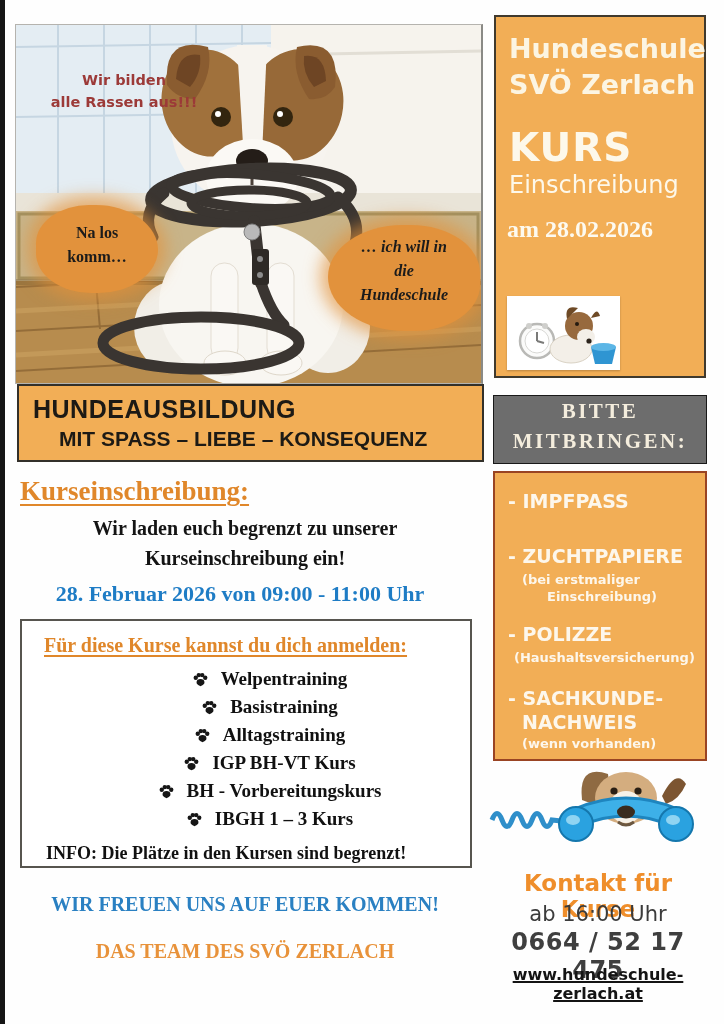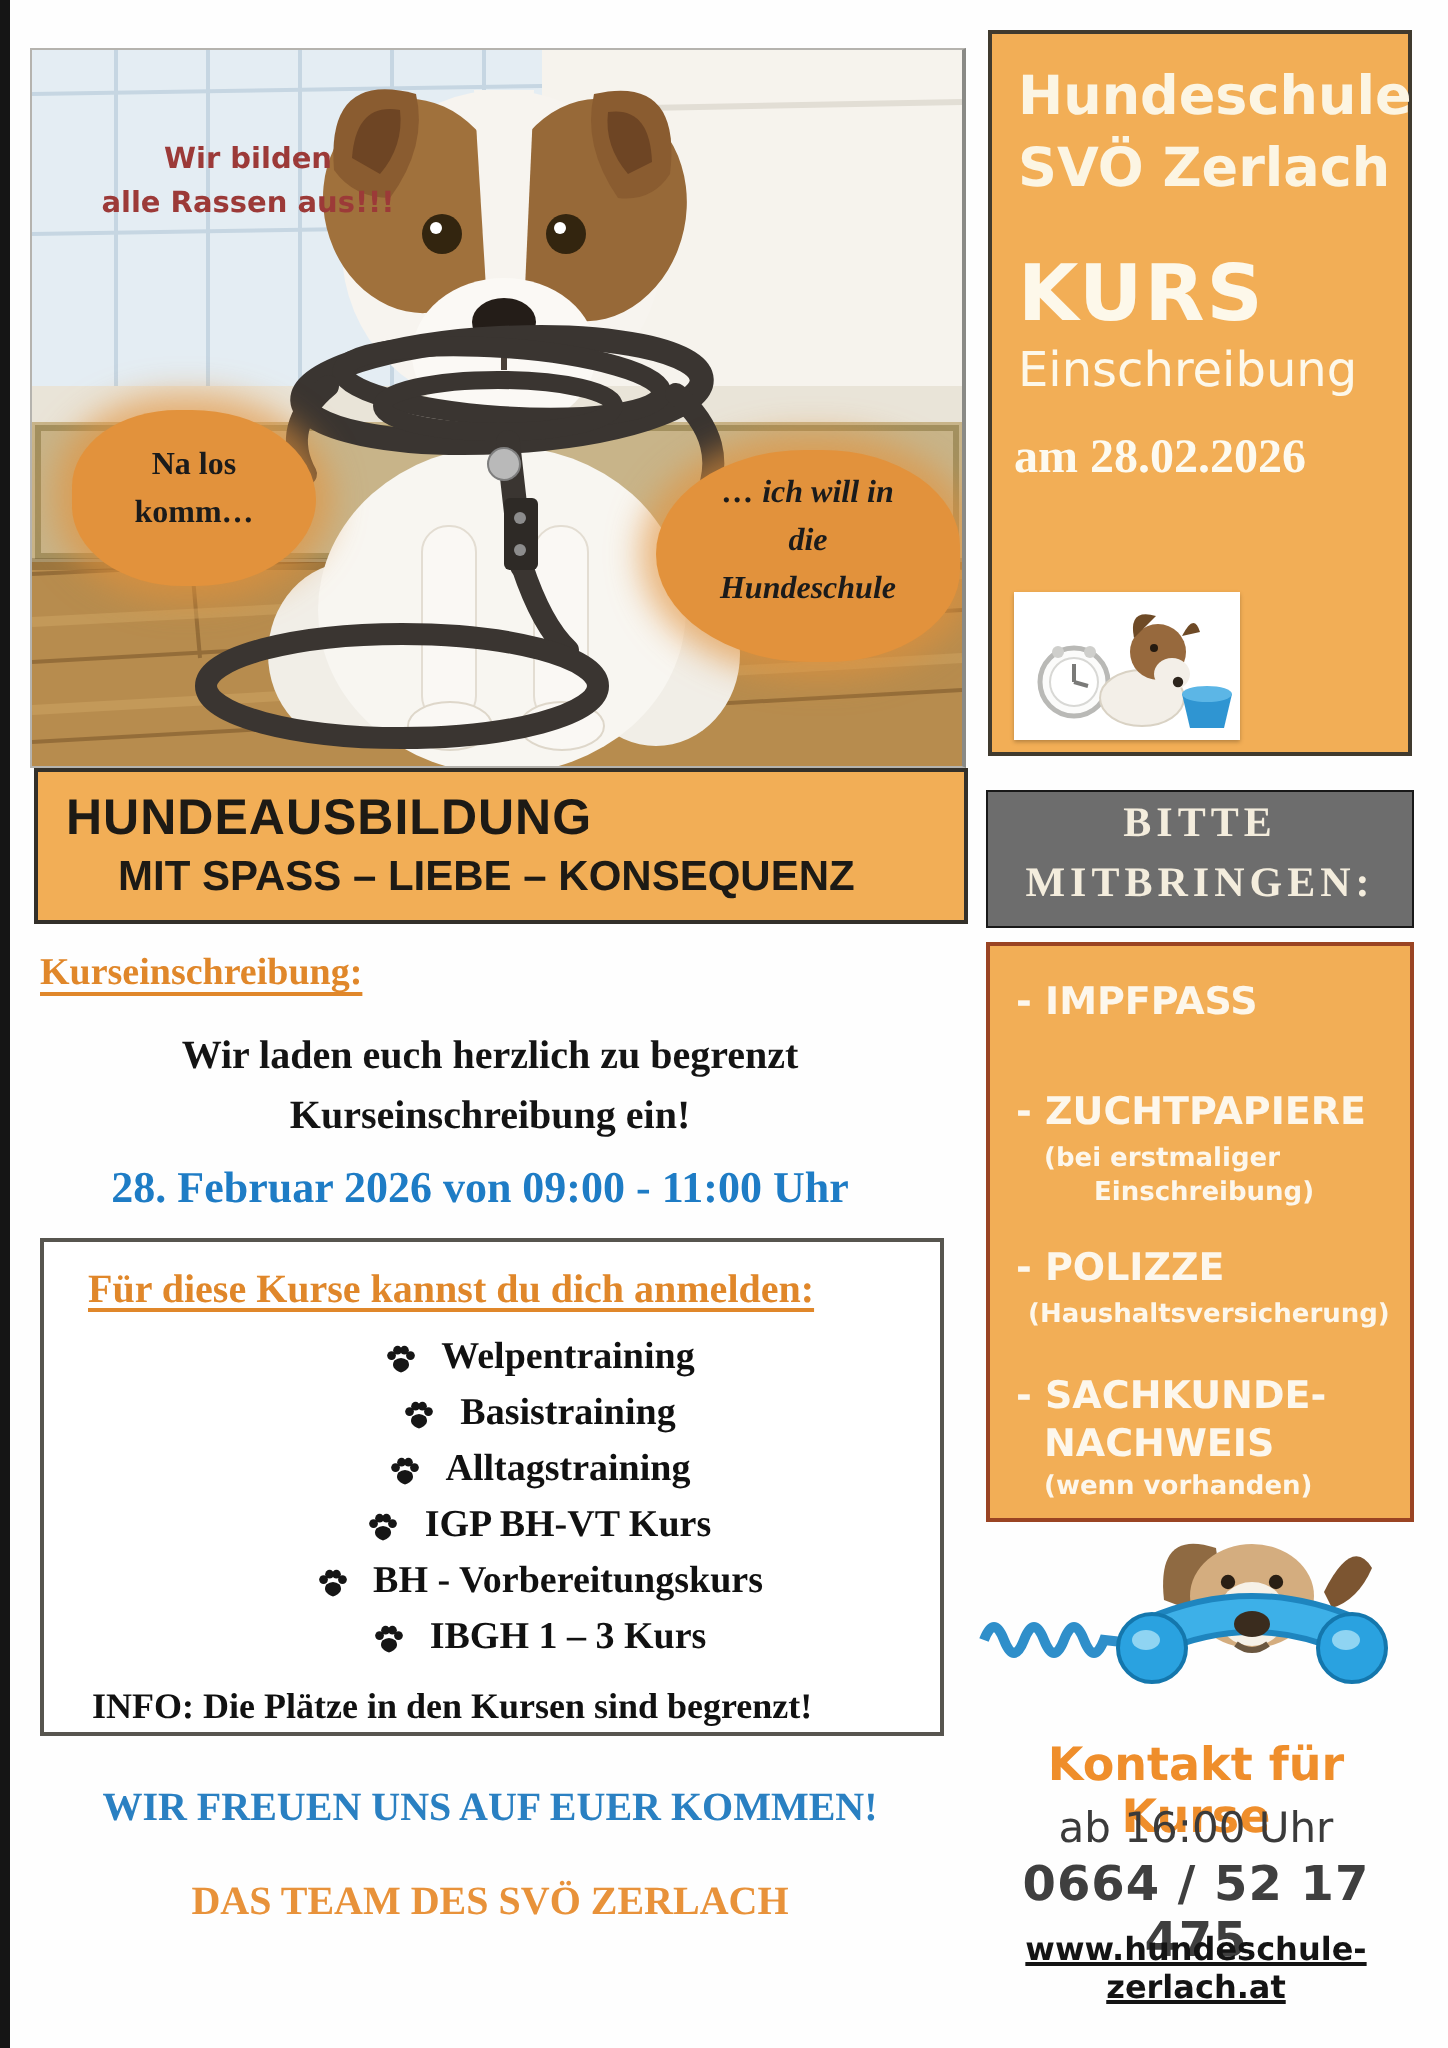--- a/index.html
+++ b/index.html
@@ -20,21 +20,21 @@
   .bubble-left{left:20px;top:180px;width:122px;height:88px;border-radius:46% 54% 52% 48%;padding-top:16px;box-sizing:border-box;}
   .bubble-right{left:312px;top:200px;width:152px;height:106px;border-radius:52% 48% 46% 54%;padding-top:10px;box-sizing:border-box;font-style:italic;}
 
   
   .banner{left:17px;top:384px;width:467px;height:78px;background:#f2ae56;
           border:2px solid #33302a;box-sizing:border-box;color:#1d1a15;}
   .banner-title{margin:9px 0 0 14px;font-family:"Liberation Sans",sans-serif;font-weight:800;font-size:25px;letter-spacing:.5px;}
   .banner-sub{margin:3px 0 0 40px;font-family:"Liberation Sans",sans-serif;font-weight:700;font-size:21px;}
 
   
-  .kurs-heading{left:20px;top:476px;font-weight:700;font-size:19px;color:#e0872a;
+  .kurs-heading{left:20px;top:476px;font-weight:700;font-size:27px;color:#e0872a;
                 text-decoration:underline;text-decoration-thickness:2px;text-underline-offset:4px;}
   .invite{left:15px;top:513px;width:460px;text-align:center;font-weight:700;font-size:20px;
           color:#141414;line-height:30px;}
   .date-line{left:15px;top:581px;width:450px;text-align:center;font-weight:700;font-size:22px;color:#1e7cc5;}
 
   
   .course-box{left:20px;top:619px;width:452px;height:249px;border:2px solid #57554f;
               background:#fff;box-sizing:border-box;}
   .course-heading{margin:13px 0 0 22px;font-weight:700;font-size:20px;color:#e0872a;
                   text-decoration:underline;text-decoration-thickness:2px;text-underline-offset:3px;}
@@ -182,21 +182,21 @@
     </div>
   </div>
 
   <div class="abs banner">
     <div class="banner-title">HUNDEAUSBILDUNG</div>
     <div class="banner-sub">MIT SPASS – LIEBE – KONSEQUENZ</div>
   </div>
 
   <div class="abs kurs-heading">Kurseinschreibung:</div>
   <div class="abs invite">
-    <div>Wir laden euch herzlich zu begrenzt</div>
+    <div>Wir laden euch begrenzt zu unserer</div>
     <div>Kurseinschreibung ein!</div>
   </div>
   <div class="abs date-line">28. Februar 2026 von 09:00 - 11:00 Uhr</div>
 
   <div class="abs course-box">
     <div class="course-heading">Für diese Kurse kannst du dich anmelden:</div>
     <ul class="course-list">
       <li>
         <svg class="paw" width="15" height="15" viewBox="0 0 13 13">
             <g fill="#161616">

